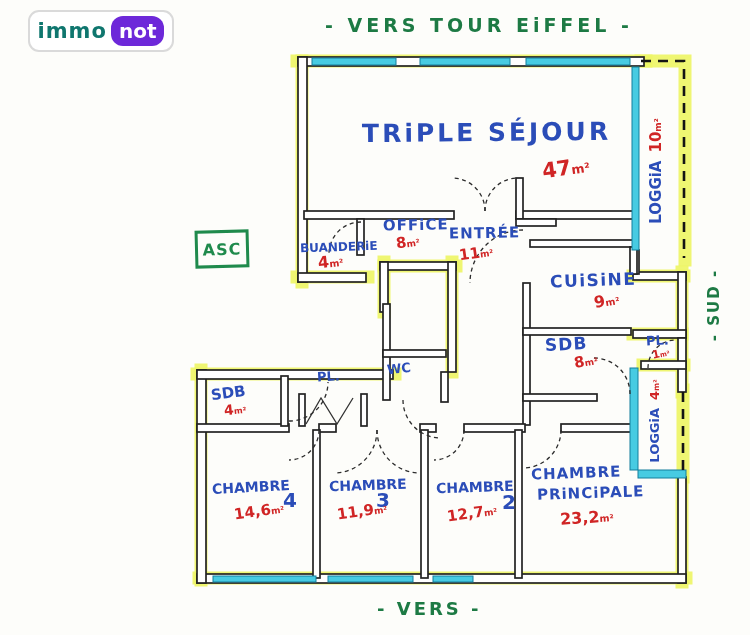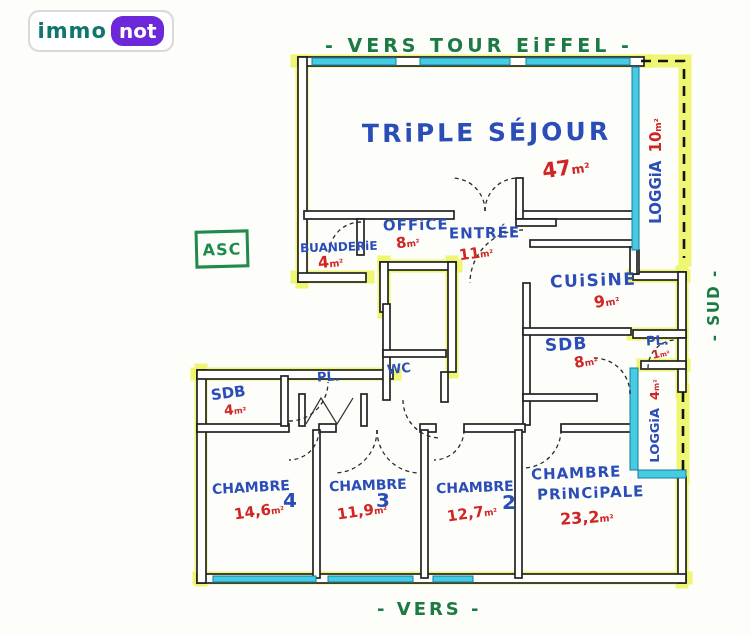--- a/index.html
+++ b/index.html
@@ -132,21 +132,21 @@
       <path class="door" d="M403,400 A38,38 0 0 0 441,438"></path>
       <path class="fold" d="M306,424 L321,398 L337,424 L353,398"></path>
     </g>
   </svg>
 
   <div id="logo">
     <span class="immo">immo</span>
     <span class="not">not</span>
   </div>
 
-  <div class="lbl green" style="left:325px;top:16px;font-size:19px;letter-spacing:4px;margin-top:20px;">- VERS TOUR EiFFEL -</div>
+  <div class="lbl green" style="left:325px;top:16px;font-size:19px;letter-spacing:4px;">- VERS TOUR EiFFEL -</div>
   <div class="lbl green" style="left:377px;top:600px;font-size:18px;letter-spacing:3px;">- VERS -</div>
   <div class="vert green" style="left:666px;top:293px;width:96px;height:24px;font-size:15px;letter-spacing:2px;">- SUD -</div>
 
   <div id="asc">
     <span>ASC</span>
   </div>
 
   <div class="lbl blue rot" style="left:362px;top:120px;font-size:25px;letter-spacing:3px;transform:rotate(-0.5deg);">TRiPLE SÉJOUR</div>
   <div class="lbl red rot" style="left:542px;top:158px;font-size:21px;transform:rotate(-8deg);"><span>47</span><span class="unit">m²</span></div>
 

